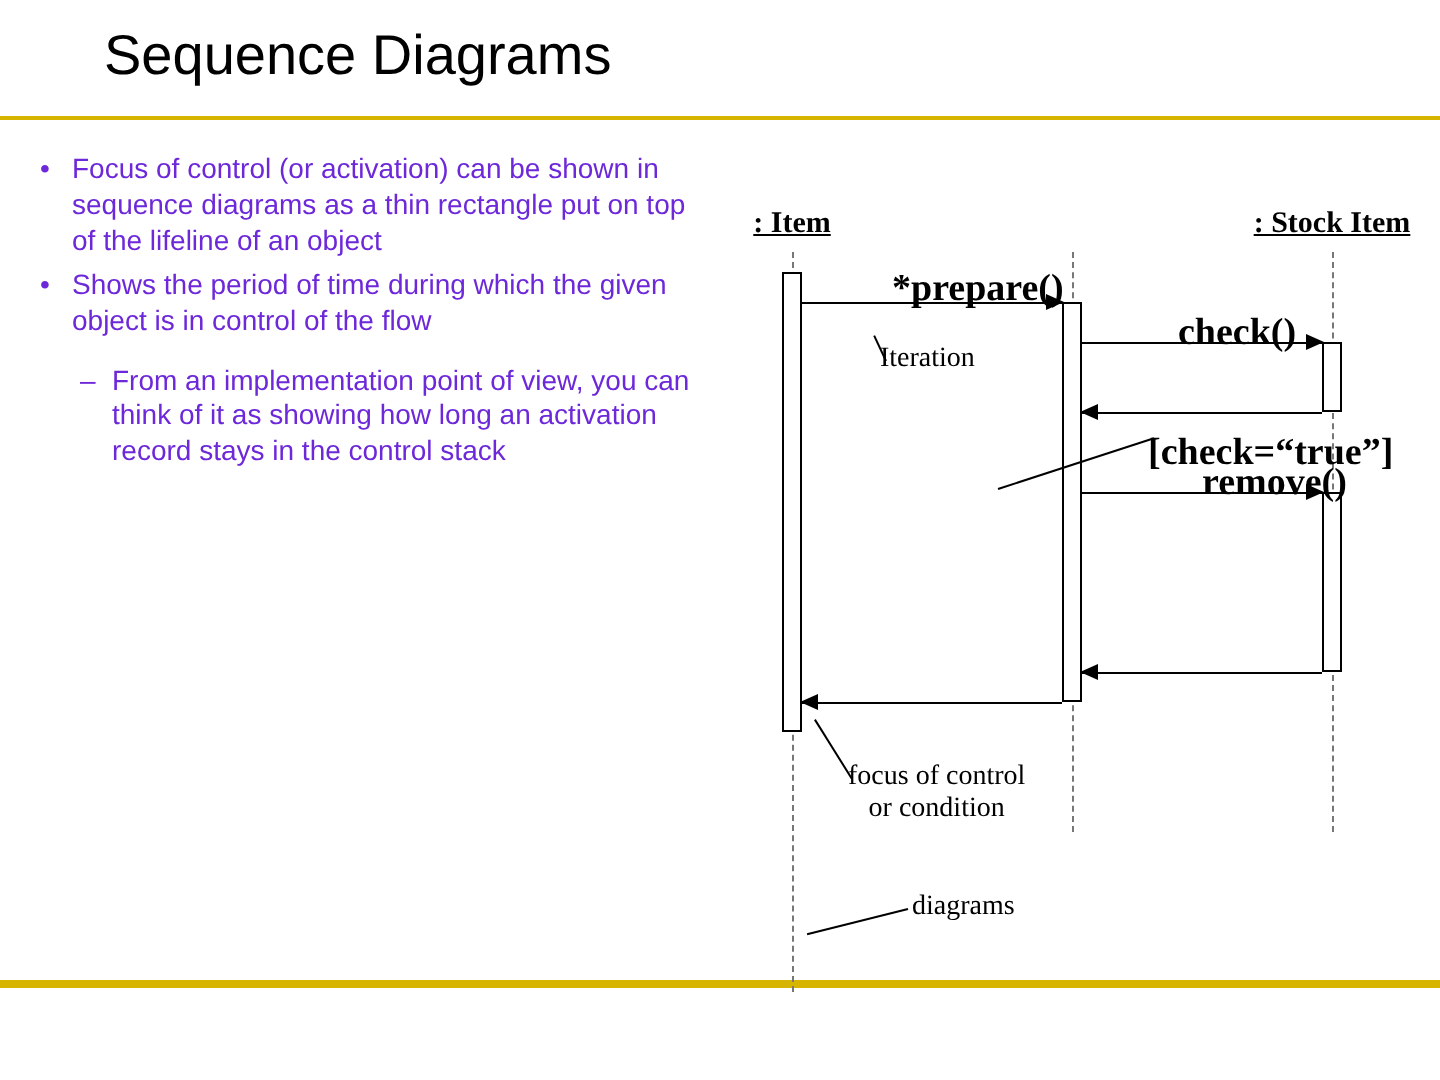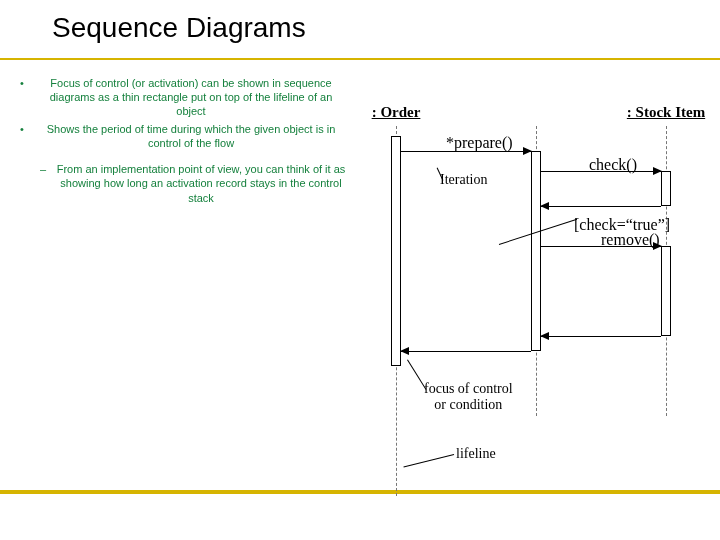--- a/index.html
+++ b/index.html
@@ -34,24 +34,23 @@
   .content {
     position: absolute;
     top: 76px;
     left: 16px;
     right: 12px;
     bottom: 56px;
     display: flex;
   }
   .text-col {
     width: 330px;
-    font-size: 11px;
+    font-size: 14px;
     line-height: 1.28;
-    color: #15803d;
-    text-align: center;
+    color: #6d28d9;
   }
   .text-col ul { list-style: none; }
   .text-col > ul > li { position: relative; padding-left: 20px; margin-bottom: 4px; }
   .text-col > ul > li::before {
     content: "•";
     position: absolute;
     left: 4px;
     top: 0;
   }
   .text-col ul ul > li { position: relative; padding-left: 20px; margin-top: 12px; }
@@ -103,22 +102,23 @@
     border-bottom: 4.5px solid transparent;
   }
   .arrow.left::after {
     right: auto;
     left: -1px;
     border-left: none;
     border-right: 9px solid #000;
   }
   .msg-label {
     position: absolute;
-    font-size: 16px;
+    font-size: 19px;
     white-space: nowrap;
+    font-weight: bold;
   }
   .annot {
     position: absolute;
     font-size: 14px;
     text-align: center;
     line-height: 1.15;
     white-space: nowrap;
   }
   .annot-line {
     position: absolute;
@@ -143,21 +143,21 @@
         <span>Shows the period of time during which the given object is in control of the flow</span>
         <ul>
           <li>From an implementation point of view, you can think of it as showing how long an activation record stays in the control stack</li>
         </ul>
       </li>
     </ul>
   </div>
 
   <div class="diagram">
 
-    <div class="obj" style="left:50px">: Order</div>
+    <div class="obj" style="left:50px">: Item</div>
     <div class="obj" style="left:320px">: Stock Item</div>
 
     <div class="lifeline" style="left:50px; height:370px"></div>
     <div class="lifeline" style="left:190px; height:290px"></div>
     <div class="lifeline" style="left:320px; height:290px"></div>
 
     <div class="activation" style="left:50px; top:60px; height:230px"></div>
     <div class="activation" style="left:190px; top:75px; height:200px"></div>
     <div class="activation" style="left:320px; top:95px; height:35px"></div>
     <div class="activation" style="left:320px; top:170px; height:90px"></div>
@@ -181,17 +181,17 @@
     <div class="annot-line" style="left:97px; top:104px; width:14px; transform: rotate(-115deg);"></div>
 
     <div class="annot-line" style="left:153px; top:168px; width:82px; transform: rotate(-18deg);"></div>
 
     <div class="annot" style="left:78px; top:305px">
       <span>focus of control</span><br>
       <span>or condition</span>
     </div>
     <div class="annot-line" style="left:80px; top:313px; width:35px; transform: rotate(-122deg);"></div>
 
-    <div class="annot" style="left:110px; top:370px">lifeline</div>
+    <div class="annot" style="left:110px; top:370px">diagrams</div>
     <div class="annot-line" style="left:108px; top:378px; width:52px; transform: rotate(166deg);"></div>
   </div>
 
 </div>
 
 </body></html>

